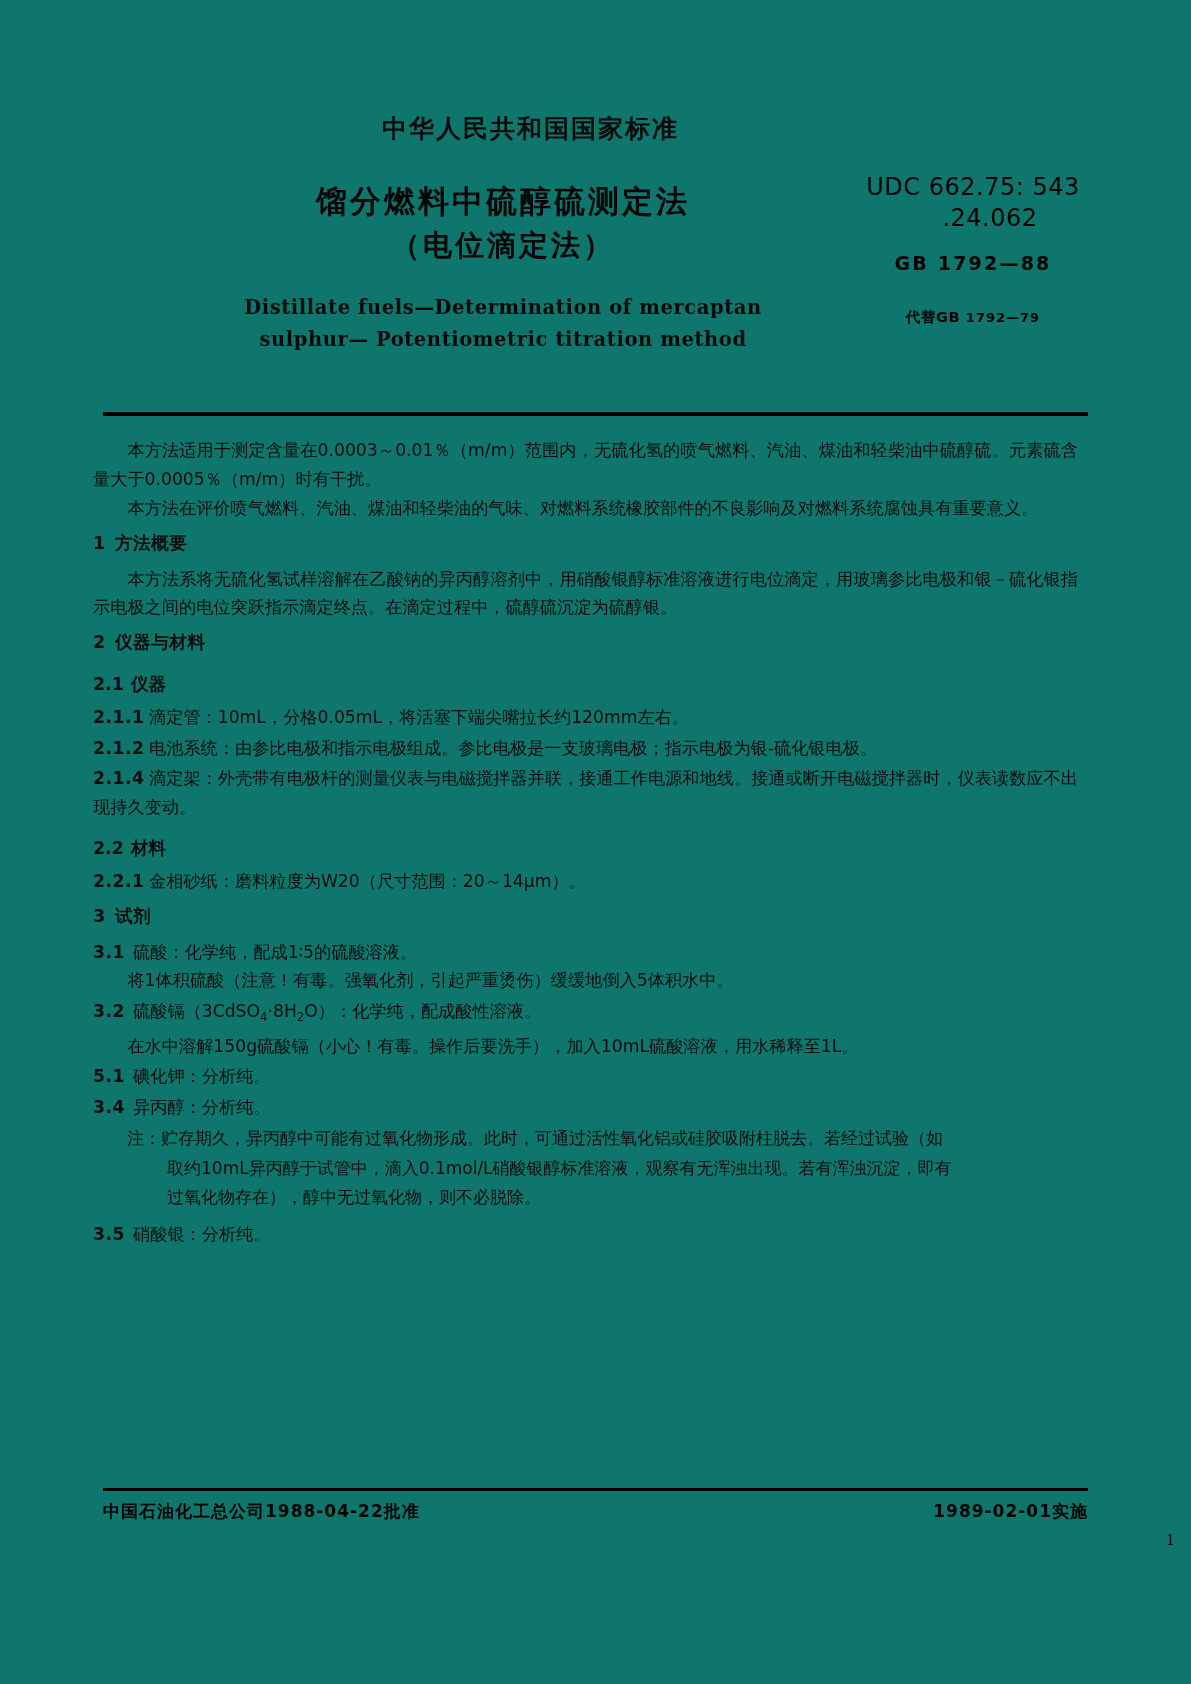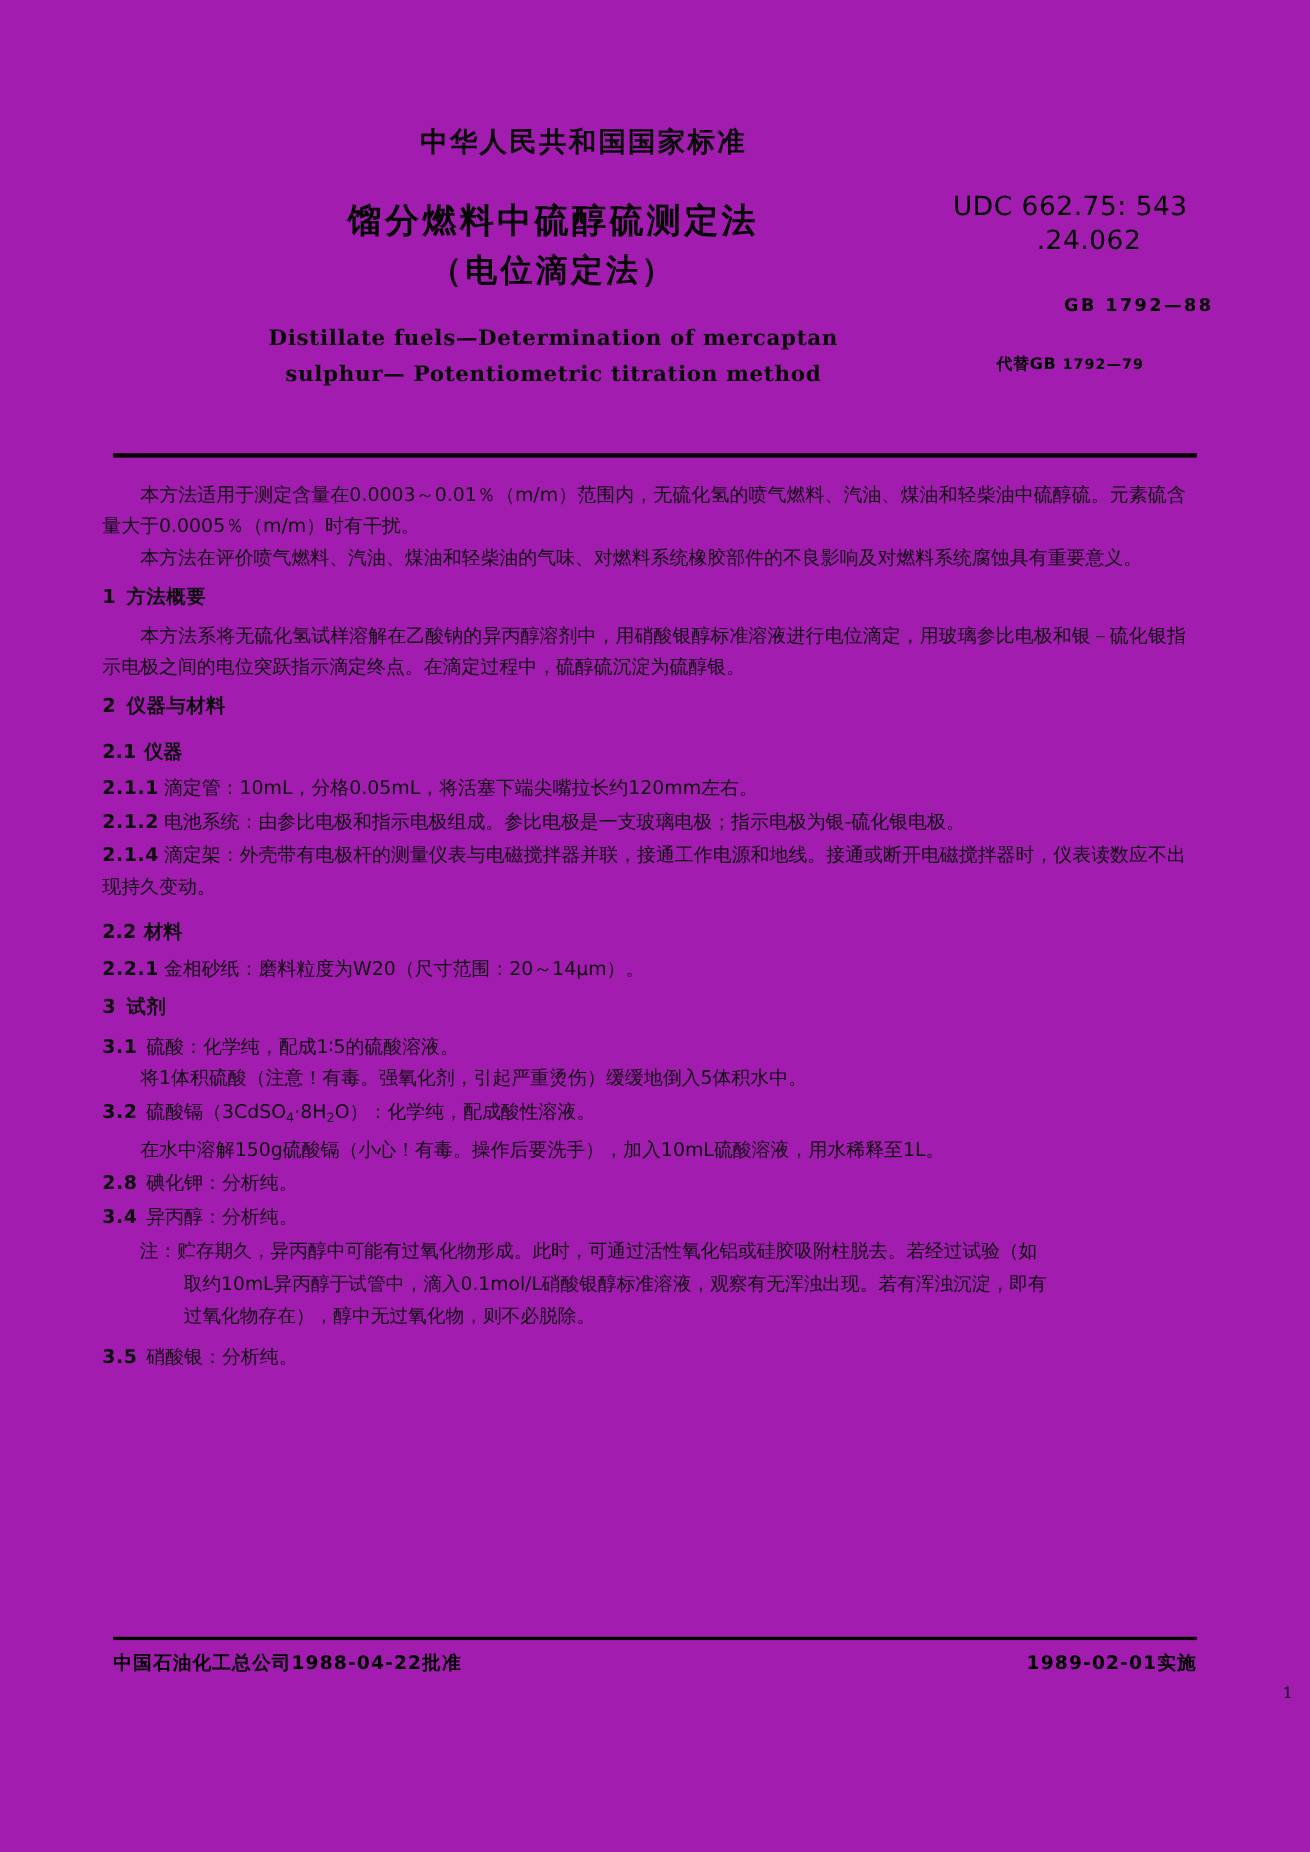--- a/index.html
+++ b/index.html
@@ -9,21 +9,21 @@
   }
   body {
     font-family: "DejaVu Sans", "Liberation Sans", sans-serif;
     color: #000000;
   }
   .page {
     position: relative;
     width: 1191px;
     height: 1684px;
     margin: 0 auto;
-    background: #a21caf;
+    background: #0f766e;
     overflow: hidden;
   }
 
   
   .header {
     position: absolute;
     left: 0;
     top: 112px;
     width: 1191px;
   }
@@ -78,25 +78,24 @@
     font-weight: normal;
     letter-spacing: 0.5px;
     line-height: 1.3;
     white-space: nowrap;
   }
   .code-udc .udc-second {
     display: block;
     margin-left: 34px;
   }
   .code-gb {
-    margin-top: 34px;
-    font-size: 16px;
+    margin-top: 18px;
+    font-size: 19px;
     font-weight: bold;
     letter-spacing: 2.2px;
-    text-align: right;
   }
   .code-replace {
     margin-top: 34px;
     font-size: 14.5px;
     font-weight: bold;
     letter-spacing: 0.6px;
   }
   .code-replace .rep-num {
     font-size: 13px;
     letter-spacing: 1px;
@@ -317,21 +316,21 @@
     </p>
     <p class="hang">将1体积硫酸（注意！有毒。强氧化剂，引起严重烫伤）缓缓地倒入5体积水中。</p>
 
     <p class="item item-2">
       <span class="num">3.2</span><span>硫酸镉（3CdSO</span><span class="sub">4</span><span>·8H</span><span class="sub">2</span><span>O）：化学纯，配成酸性溶液。</span>
     </p>
     <div class="gap-sm"></div>
     <p class="hang">在水中溶解150g硫酸镉（小心！有毒。操作后要洗手），加入10mL硫酸溶液，用水稀释至1L。</p>
 
     <p class="item item-2">
-      <span class="num">2.8</span><span>碘化钾：分析纯。</span>
+      <span class="num">5.1</span><span>碘化钾：分析纯。</span>
     </p>
 
     <p class="item item-2">
       <span class="num">3.4</span><span>异丙醇：分析纯。</span>
     </p>
 
     <div class="note">
       <span class="note-first">注：贮存期久，异丙醇中可能有过氧化物形成。此时，可通过活性氧化铝或硅胶吸附柱脱去。若经过试验（如</span>
       <span class="note-body">取约10mL异丙醇于试管中，滴入0.1mol/L硝酸银醇标准溶液，观察有无浑浊出现。若有浑浊沉淀，即有</span>
       <span class="note-body">过氧化物存在），醇中无过氧化物，则不必脱除。</span>

